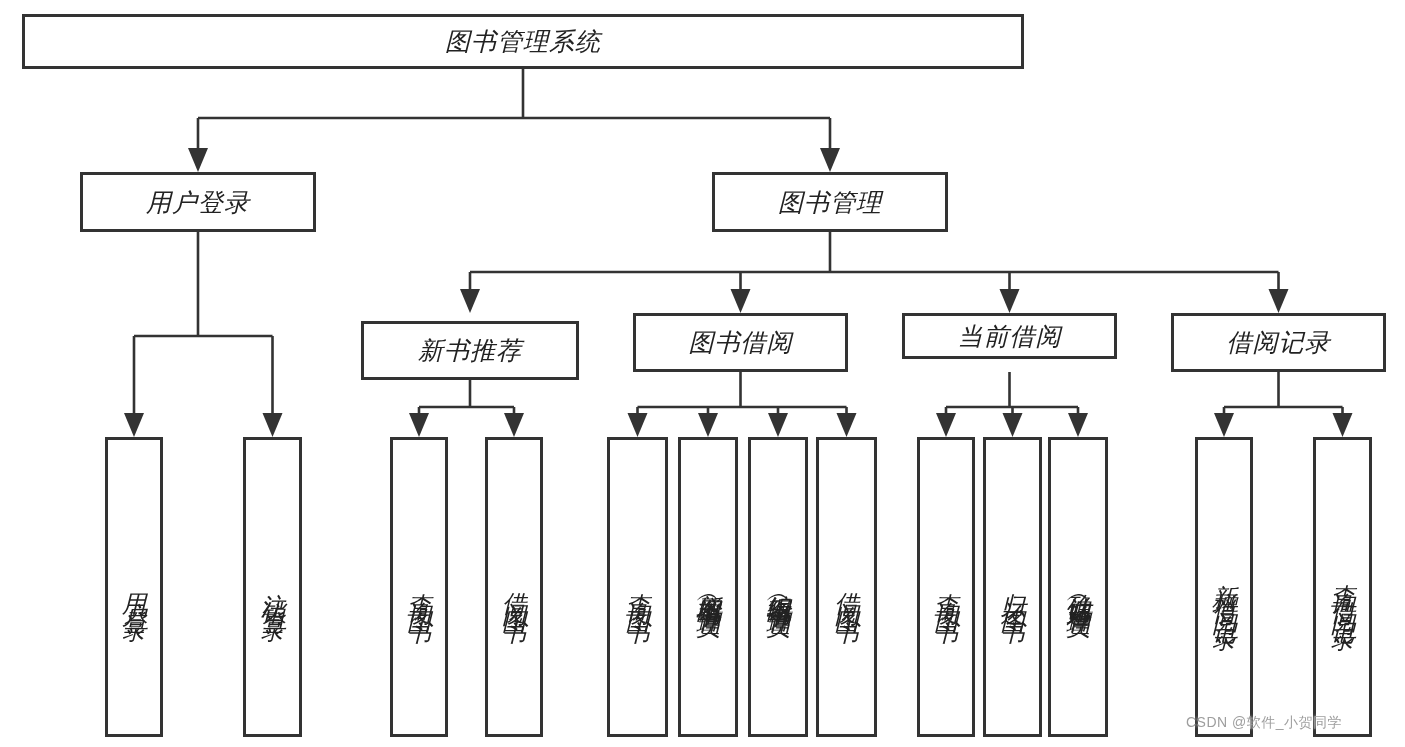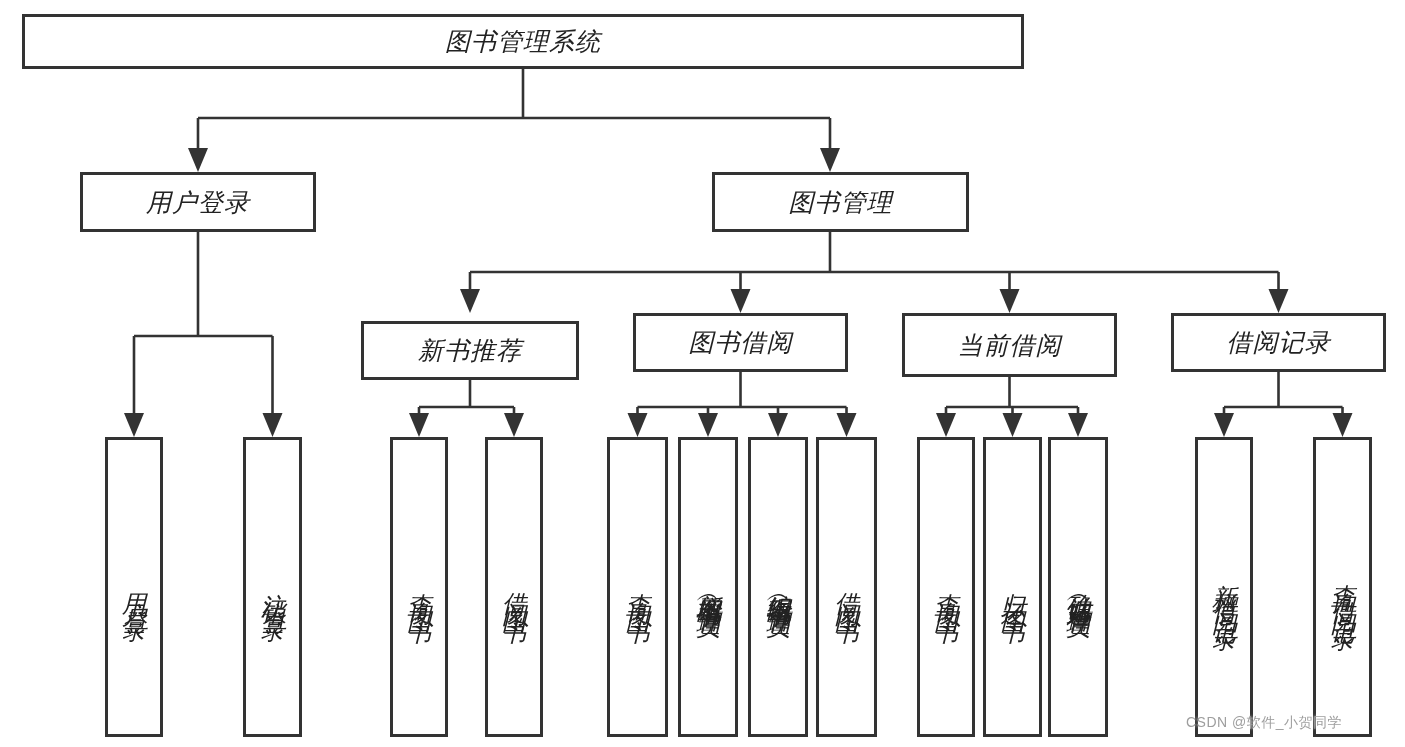--- a/index.html
+++ b/index.html
@@ -115,21 +115,21 @@
       </div>
       <div class="node h" style="left: 80px; top: 172px; width: 236px; height: 60px;">
         <span class="label">用户登录</span>
       </div>
       <div class="node v" style="left: 105px; top: 437px; width: 58px; height: 300px;">
         <span class="label">用户登录</span>
       </div>
       <div class="node v" style="left: 243px; top: 437px; width: 59px; height: 300px;">
         <span class="label">注销登录</span>
       </div>
-      <div class="node h" style="left: 712px; top: 172px; width: 257px; height: 60px;">
+      <div class="node h" style="left: 712px; top: 172px; width: 236px; height: 60px;">
         <span class="label">图书管理</span>
       </div>
       <div class="node h" style="left: 361px; top: 321px; width: 218px; height: 59px;">
         <span class="label">新书推荐</span>
       </div>
       <div class="node v" style="left: 390px; top: 437px; width: 58px; height: 300px;">
         <span class="label">查询图书</span>
       </div>
       <div class="node v" style="left: 485px; top: 437px; width: 58px; height: 300px;">
         <span class="label">借阅图书</span>
@@ -142,21 +142,21 @@
       </div>
       <div class="node v" style="left: 678px; top: 437px; width: 60px; height: 300px;">
         <span class="label tight">新增图书（管理员）</span>
       </div>
       <div class="node v" style="left: 748px; top: 437px; width: 60px; height: 300px;">
         <span class="label tight">编辑图书（管理员）</span>
       </div>
       <div class="node v" style="left: 816px; top: 437px; width: 61px; height: 300px;">
         <span class="label">借阅图书</span>
       </div>
-      <div class="node h" style="left: 902px; top: 313px; width: 215px; height: 64px;">
+      <div class="node h" style="left: 902px; top: 313px; width: 215px; height: 46px;">
         <span class="label">当前借阅</span>
       </div>
       <div class="node v" style="left: 917px; top: 437px; width: 58px; height: 300px;">
         <span class="label">查询图书</span>
       </div>
       <div class="node v" style="left: 983px; top: 437px; width: 59px; height: 300px;">
         <span class="label">归还图书</span>
       </div>
       <div class="node v" style="left: 1048px; top: 437px; width: 60px; height: 300px;">
         <span class="label tight">确认归还（管理员）</span>

